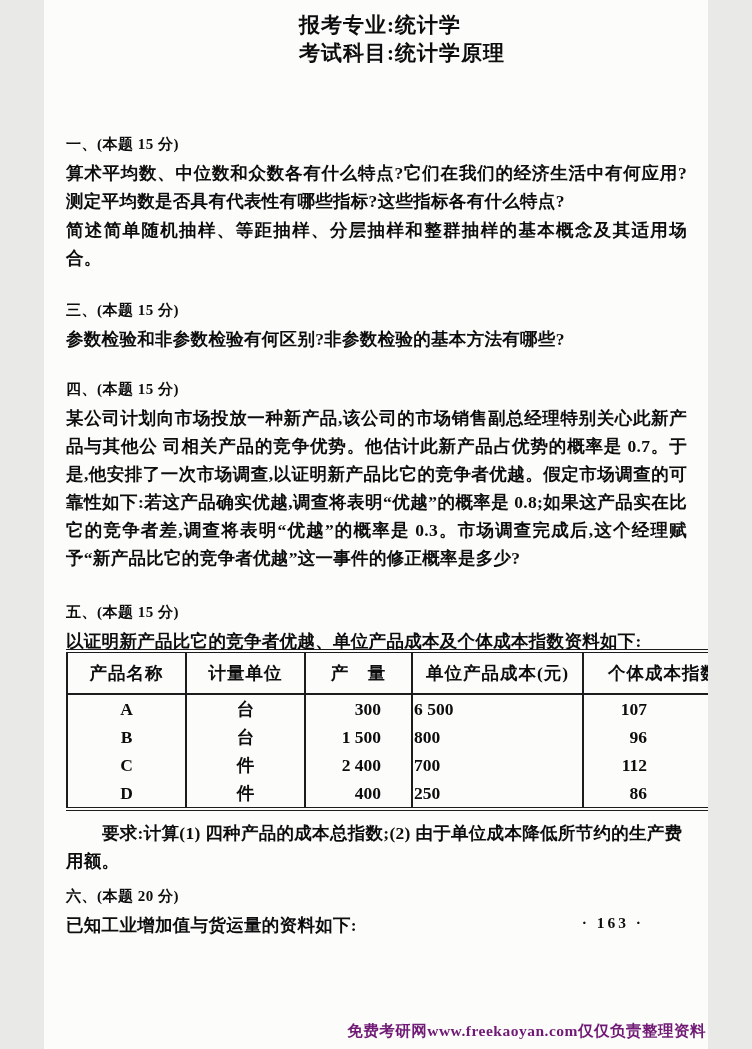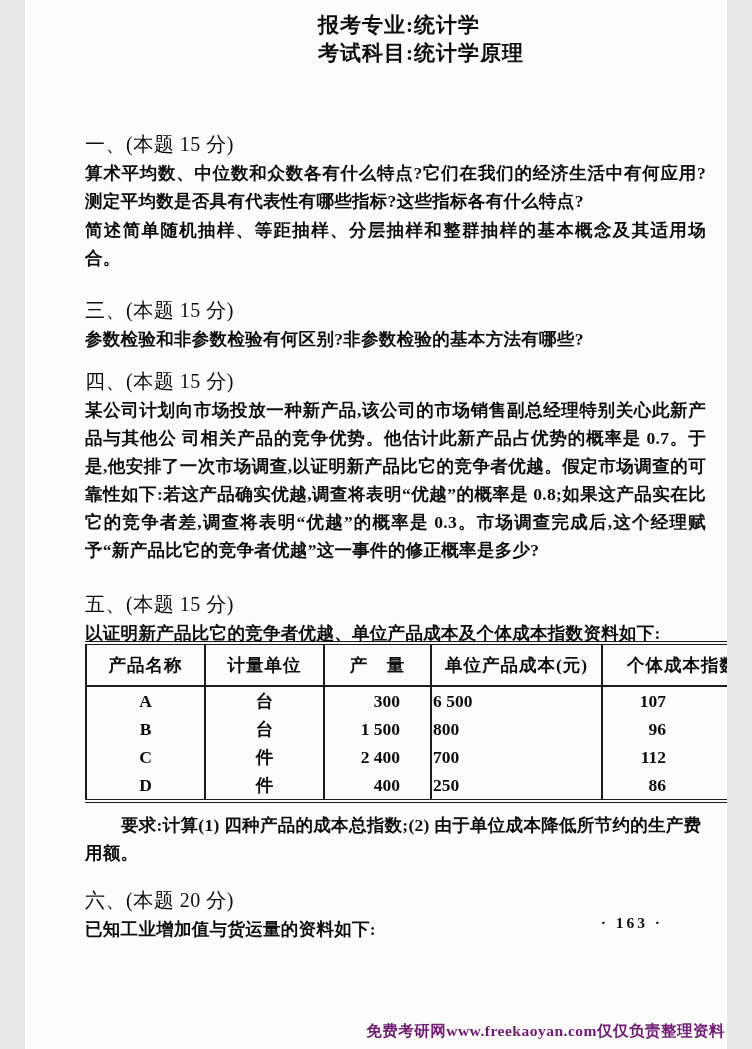--- a/index.html
+++ b/index.html
@@ -4,52 +4,51 @@
 <style>
   html, body { margin:0; padding:0; background:#e9e9e7; }
   .page {
     position:relative;
     width:664px; height:1049px;
     margin:0 auto;
     background:#fcfcfa;
     color:#0d0d0d;
     font-family:"Liberation Serif","DejaVu Serif",serif;
     overflow:hidden;
-    padding-left:38px;
   }
   .title-block {
     padding-top:11px;
     margin-left:255px;
     font-size:21px;
     font-weight:bold;
     line-height:28px;
     letter-spacing:1px;
   }
   .content { margin:0 21px 0 22px; }
   p { margin:0; }
   .q-heading {
-    font-size:20px;
-    font-weight:normal;
+    font-size:15px;
+    font-weight:bold;
     line-height:27px;
     letter-spacing:0.5px;
   }
   .q-body {
     font-size:17.5px;
     font-weight:600;
     line-height:28px;
     letter-spacing:0.3px;
     text-align:justify;
     margin-top:1px;
   }
   .s1 { margin-top:64px; }
   .s2 { margin-top:21px; }
   .s3 { margin-top:25px; }
-  .s4 { margin-top:15px; }
+  .s4 { margin-top:23px; }
   .s5 { margin-top:27px; }
-  .s6 { margin-top:20px; }
+  .s6 { margin-top:8px; }
   .data-table {
     width:709px;
     margin-top:-6px;
     border-collapse:collapse;
     table-layout:fixed;
     border-top:4px double #1c1c1c;
     border-bottom:4px double #1c1c1c;
   }
   .data-table th, .data-table td {
     border-left:2px solid #1c1c1c;

